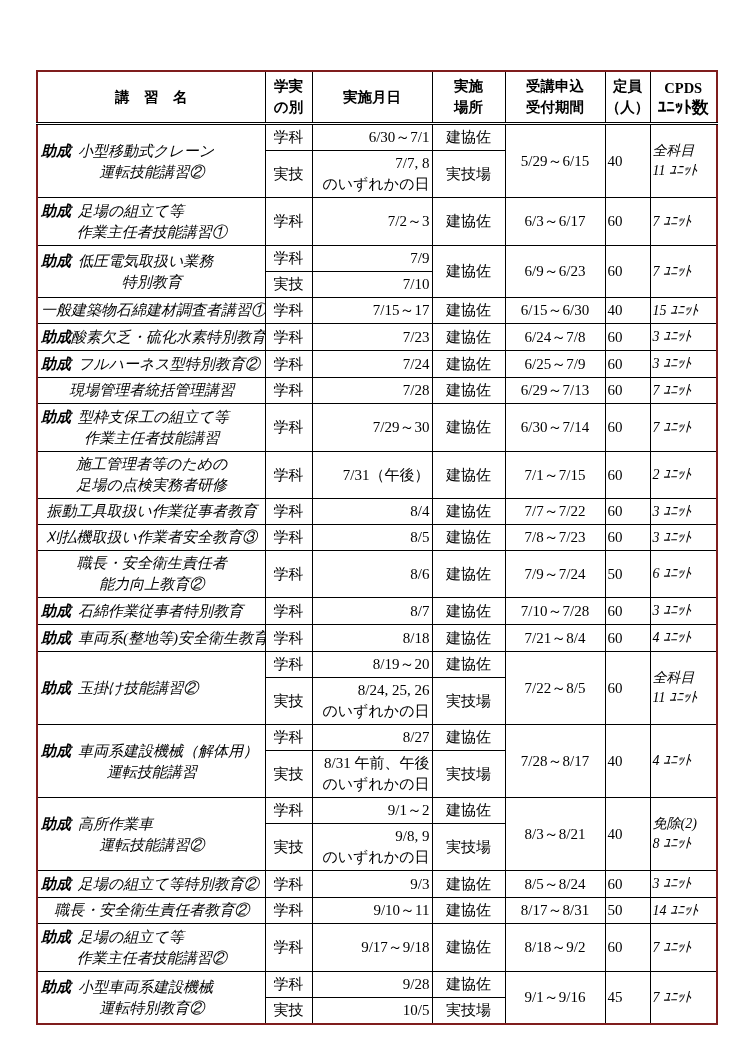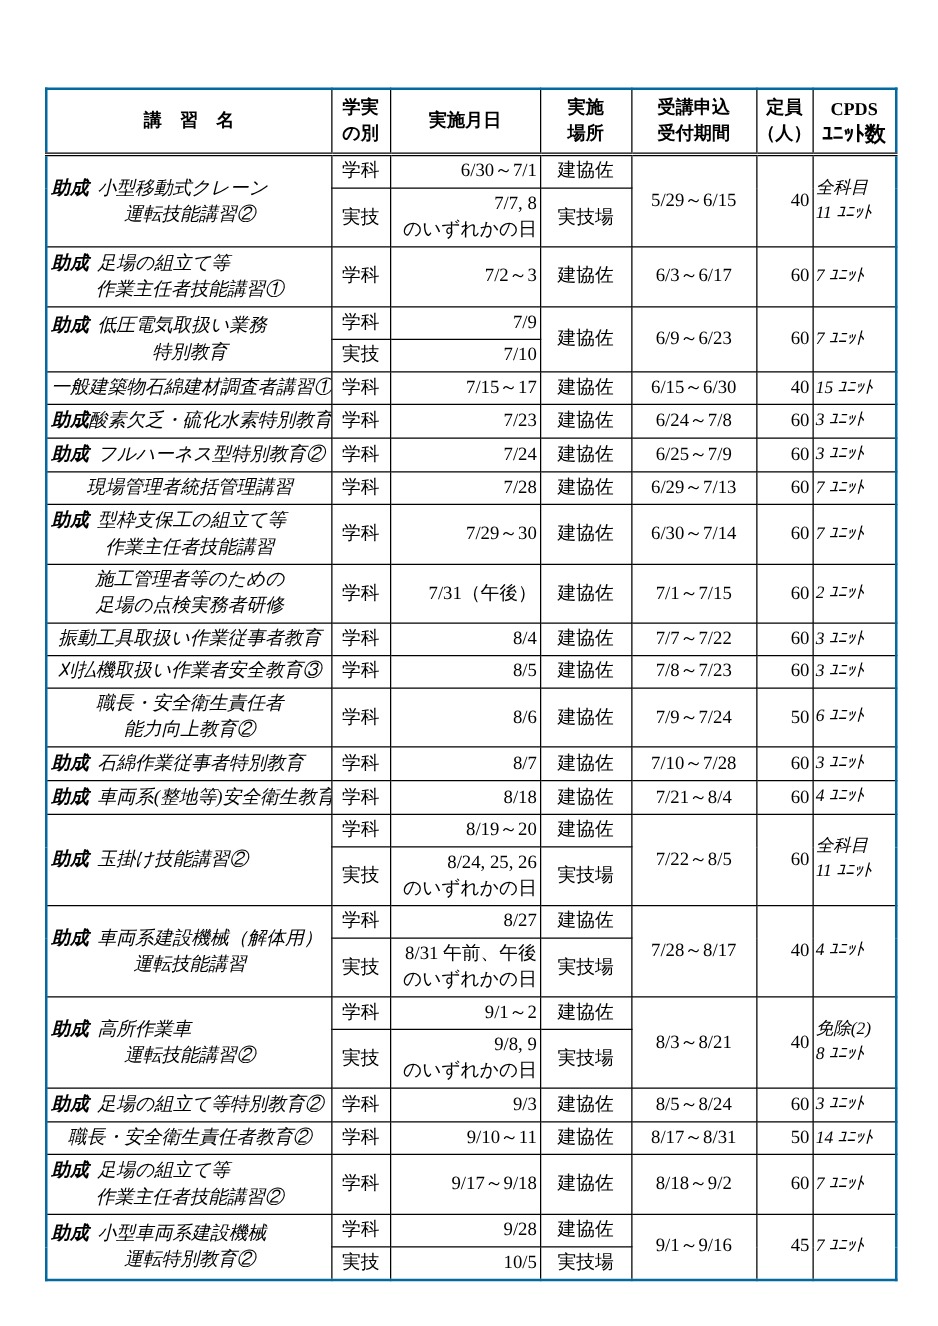--- a/index.html
+++ b/index.html
@@ -5,21 +5,21 @@
   html,body{margin:0;padding:0;}
   body{
     width:750px;height:1061px;background:#ffffff;color:#000;
     font-family:"Liberation Serif","DejaVu Serif",serif;
     -webkit-font-smoothing:antialiased;
   }
   .page{position:relative;width:750px;height:1061px;overflow:hidden;}
   table{
     border-collapse:collapse;table-layout:fixed;
     width:680px;margin:70px 0 0 36px;
-    border:2px solid #0369a1;
+    border:2px solid #7f1d1d;
   }
   col.c-name{width:228px;}
   col.c-type{width:47px;}
   col.c-date{width:120px;}
   col.c-venue{width:73px;}
   col.c-period{width:100px;}
   col.c-cap{width:45px;}
   col.c-cpds{width:67px;}
   th,td{
     border:1px solid #000;
@@ -39,21 +39,21 @@
   .nm-center{text-align:center;white-space:nowrap;}
   .subsidy{
     font-family:"Liberation Sans","DejaVu Sans",sans-serif;
     font-weight:bold;margin-right:7px;
   }
   .nm-line1.nogap .subsidy{margin-right:0;}
   td.type-cell{text-align:center;}
   td.date-cell{text-align:right;padding-left:7px;white-space:nowrap;}
   td.venue-cell{text-align:center;}
   td.period-cell{text-align:center;white-space:nowrap;}
-  td.capacity-cell{text-align:right;}
+  td.capacity-cell{text-align:left;}
   td.cpds-cell{text-align:left;font-size:14px;line-height:20px;white-space:nowrap;font-style:italic;}
 </style>
 </head>
 <body>
 
 <div class="page">
   <table>
     <colgroup>
       <col class="c-name">
         <col class="c-type">

